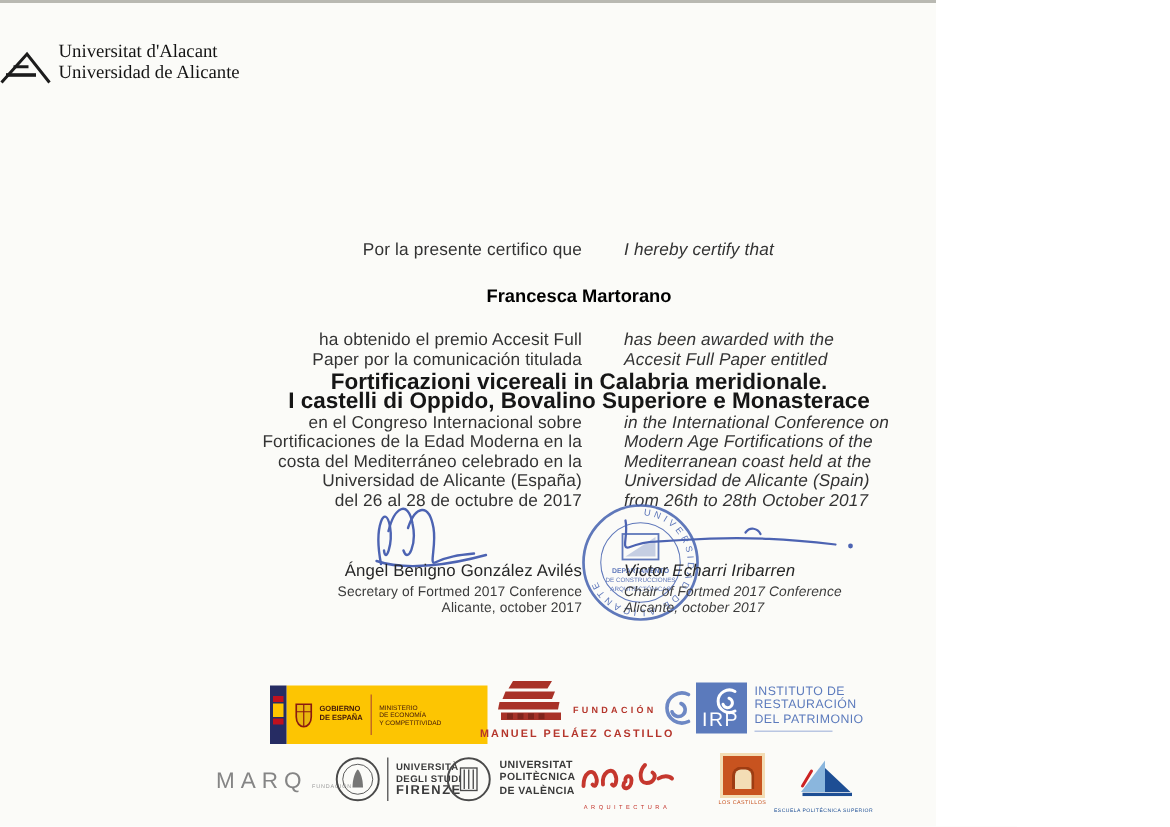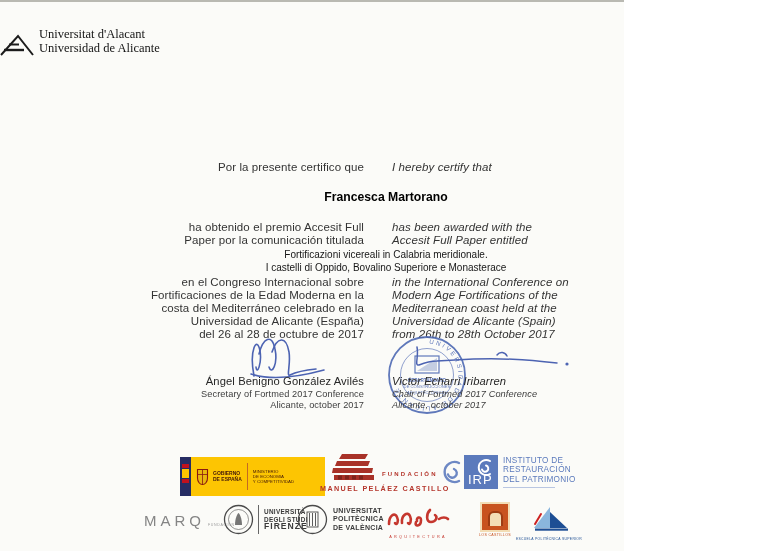--- a/index.html
+++ b/index.html
@@ -21,27 +21,27 @@
   .fm-fort{position:absolute;left:646px;top:16px;font-size:37px;line-height:37px;
         letter-spacing:1.5px;color:#8d8d8d;font-weight:normal;}
   .fm-bar{position:absolute;left:648px;top:62px;width:98px;height:477px;
         background:linear-gradient(160deg,#5b555a 0%,#555054 55%,#504a4e 100%);}
   .fm-med{position:absolute;left:649px;top:41px;font-size:37px;line-height:37px;
         letter-spacing:5px;color:#ffffff;-webkit-text-stroke:1.4px #979797;}
   .fm-sub{position:absolute;left:656px;top:108px;font-size:6.3px;letter-spacing:0.45px;
         color:#ececec;white-space:nowrap;}
 
   
-  .row{position:absolute;left:132px;width:492px;display:flex;font-size:11.5px;
+  .row{position:absolute;left:156px;width:492px;display:flex;font-size:11.5px;
         line-height:13.1px;color:#333;letter-spacing:0.1px;}
   .row .l{flex:1;text-align:right;padding-right:14px;}
   .row .r{flex:1;text-align:left;padding-left:14px;font-style:italic;}
   .crow{position:absolute;left:140px;width:492px;text-align:center;}
   .recipient{top:190px;font-size:12.2px;font-weight:bold;color:#000000;}
-  .paper-title{top:249px;font-size:10px;line-height:12.7px;font-weight:normal;color:#161616;}
+  .paper-title{top:249px;font-size:15px;line-height:12.7px;font-weight:bold;color:#161616;}
 
   
   .sig-svg{position:absolute;}
   .sig-name{font-size:11.2px;color:#262626;line-height:12px;margin-bottom:2px;}
   .sig-sub{font-size:9.2px;color:#3c3c3c;line-height:10.6px;}
   .stamp{position:absolute;left:386px;top:334px;opacity:0.88;}
 
   
   .gob{position:absolute;left:180px;top:457px;display:flex;height:39px;}
   .gob-strip{width:11px;background:#262c63;position:relative;}

